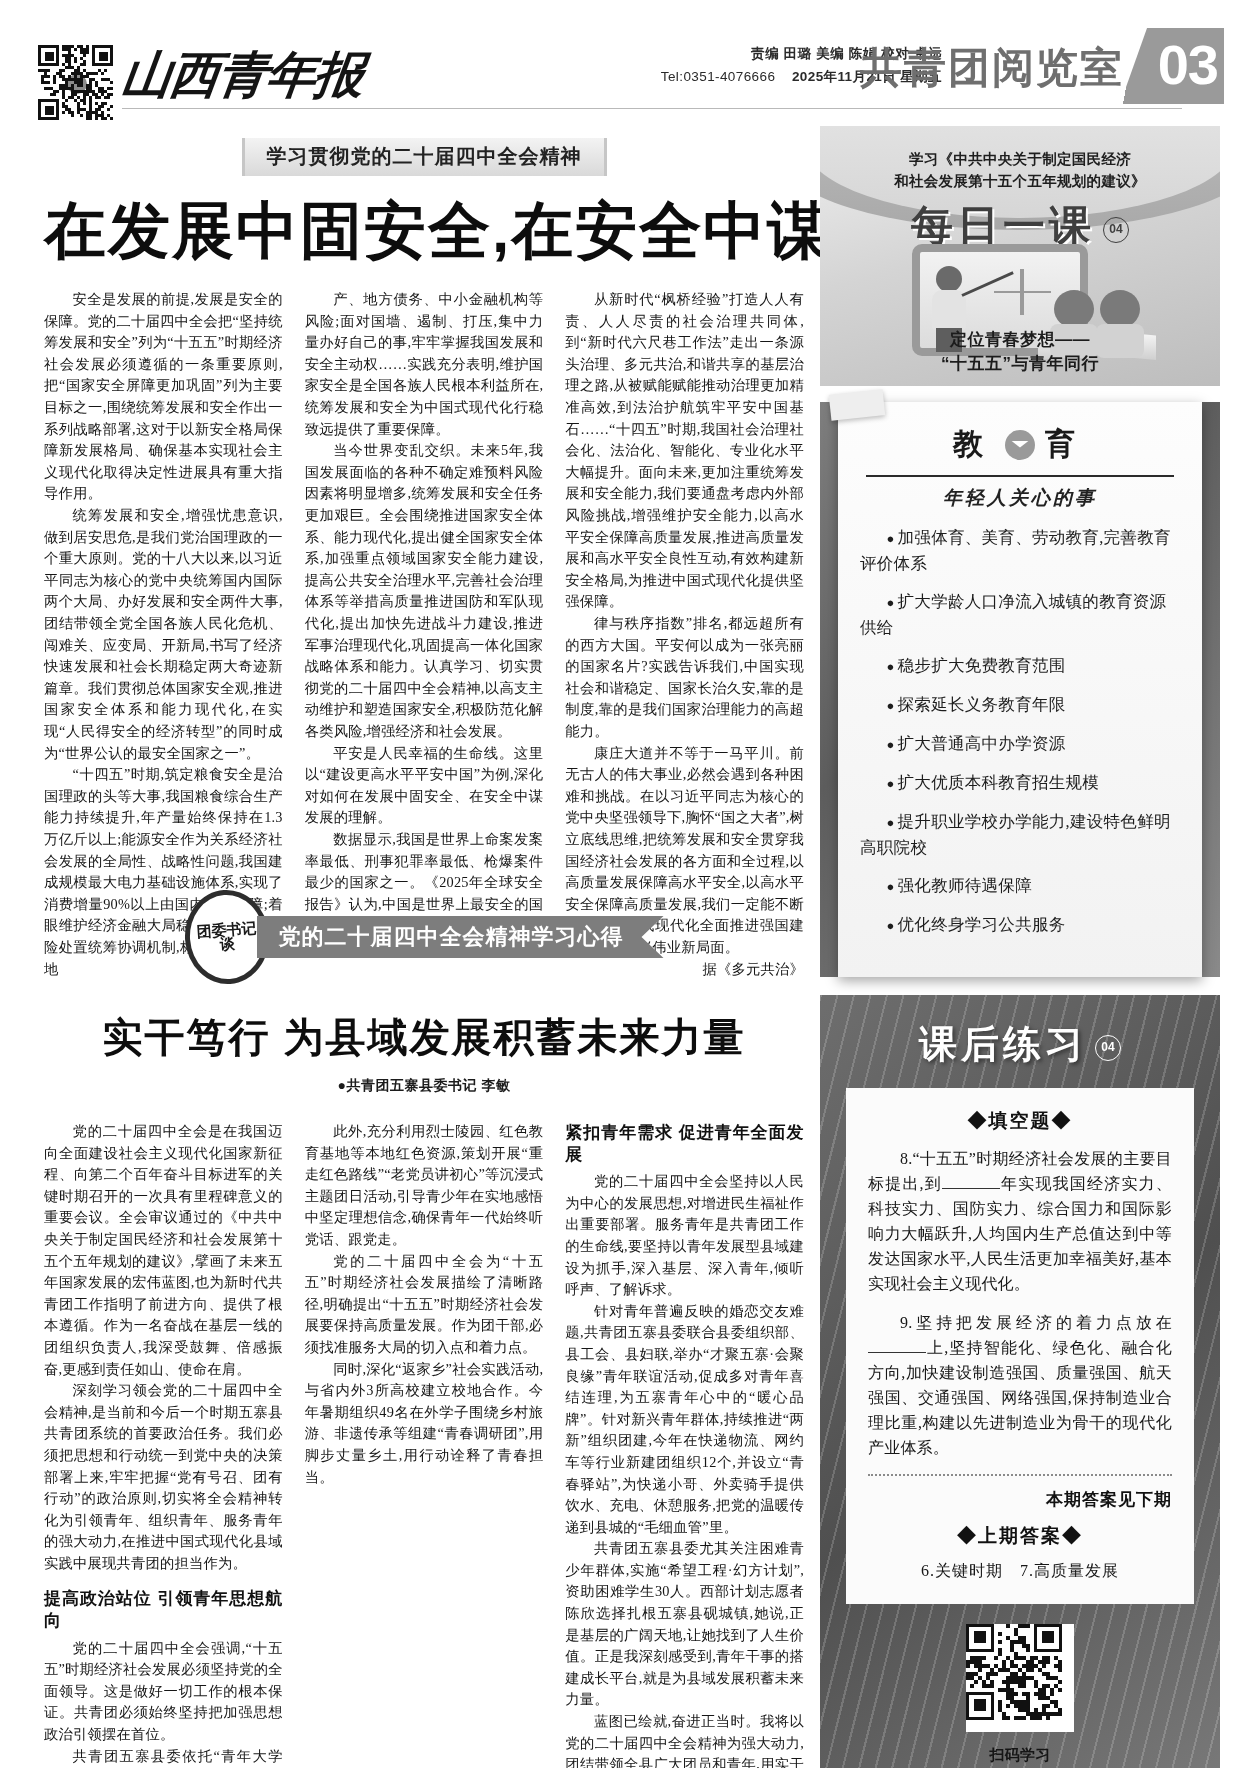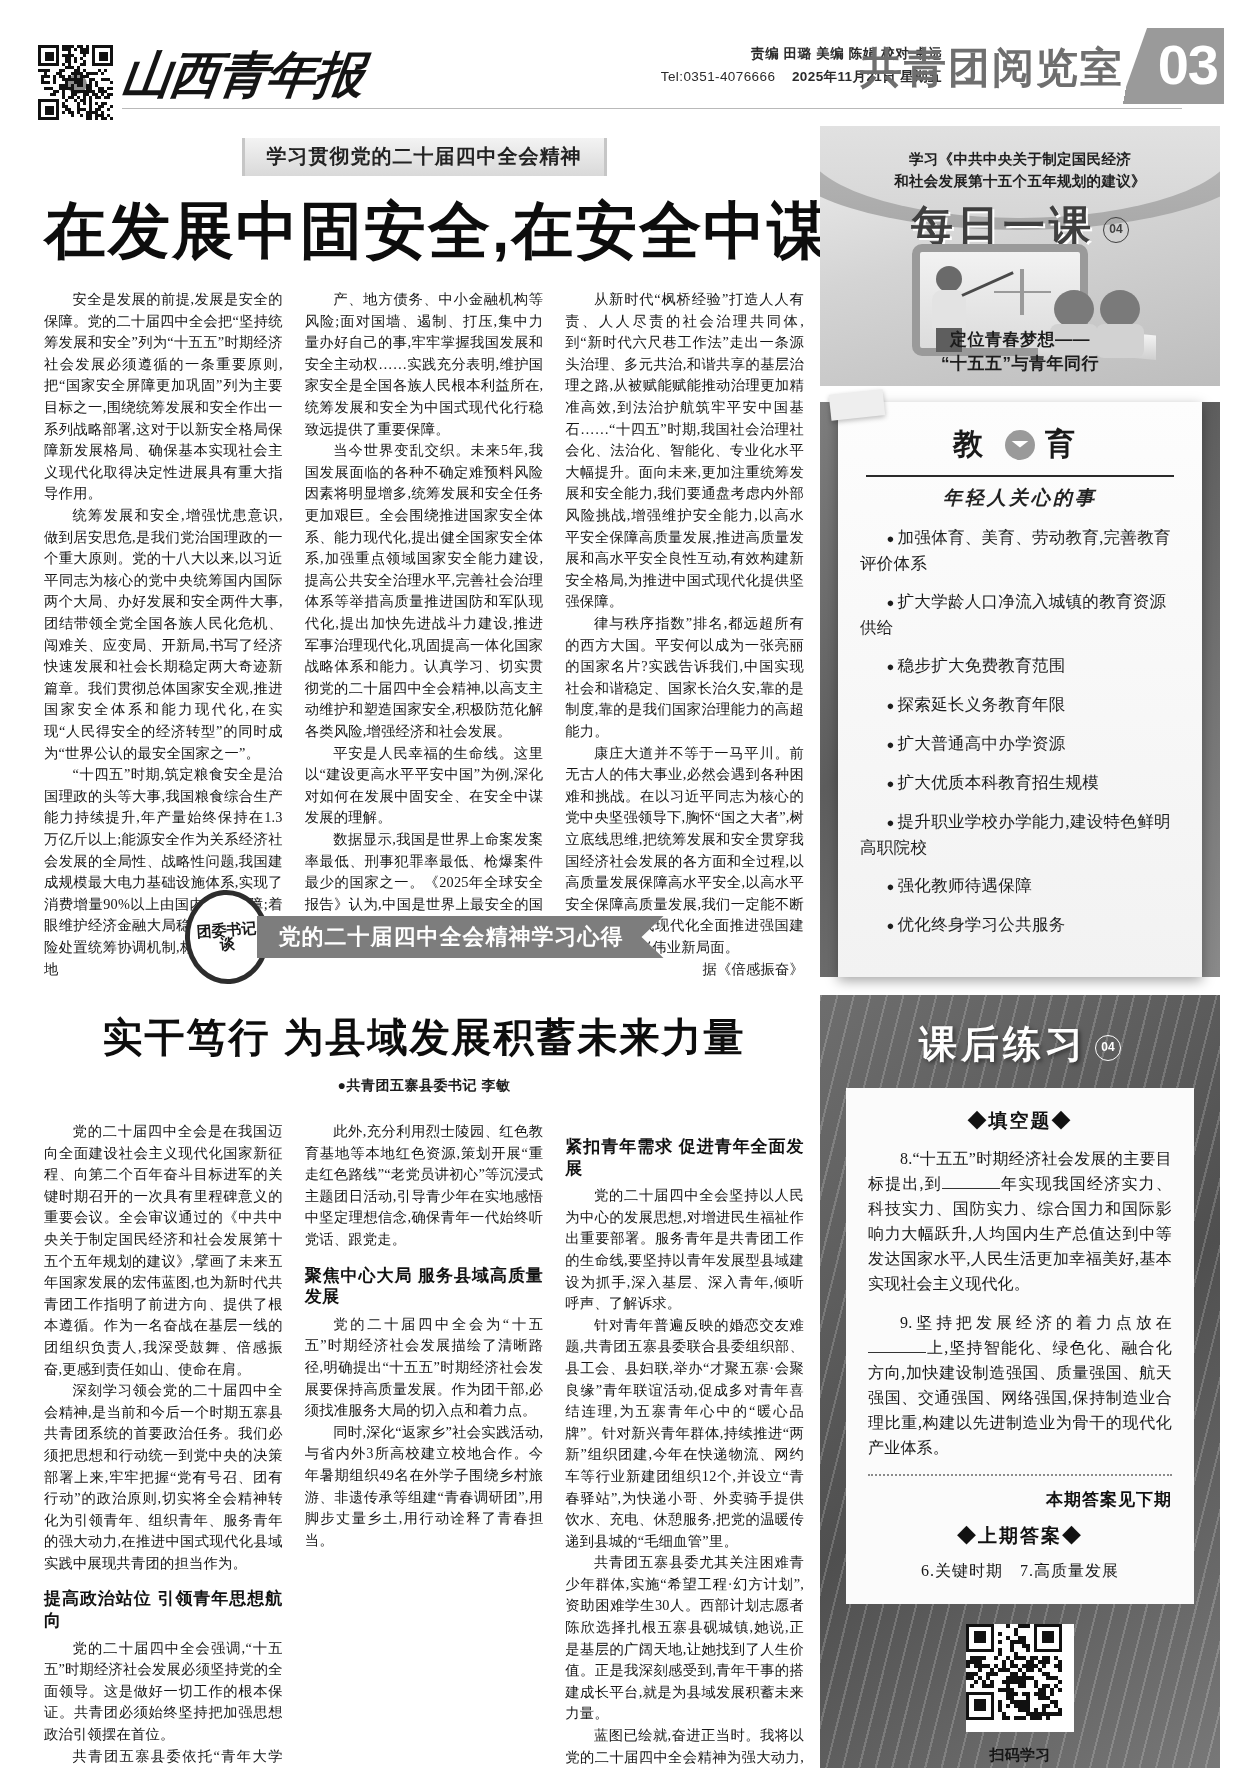--- a/index.html
+++ b/index.html
@@ -428,21 +428,21 @@
           <p>当今世界变乱交织。未来5年,我国发展面临的各种不确定难预料风险因素将明显增多,统筹发展和安全任务更加艰巨。全会围绕推进国家安全体系、能力现代化,提出健全国家安全体系,加强重点领域国家安全能力建设,提高公共安全治理水平,完善社会治理体系等举措高质量推进国防和军队现代化,提出加快先进战斗力建设,推进军事治理现代化,巩固提高一体化国家战略体系和能力。认真学习、切实贯彻党的二十届四中全会精神,以高支主动维护和塑造国家安全,积极防范化解各类风险,增强经济和社会发展。</p>
           <p>平安是人民幸福的生命线。这里以“建设更高水平平安中国”为例,深化对如何在发展中固安全、在安全中谋发展的理解。</p>
           <p>数据显示,我国是世界上命案发案率最低、刑事犯罪率最低、枪爆案件最少的国家之一。《2025年全球安全报告》认为,中国是世界上最安全的国家之一,无论是中国民众的安全感还是中国的“法</p>
         </div>
       </div>
       <div class="col">
         <div class="bodytext">
           <p>从新时代“枫桥经验”打造人人有责、人人尽责的社会治理共同体,到“新时代六尺巷工作法”走出一条源头治理、多元共治,和谐共享的基层治理之路,从被赋能赋能推动治理更加精准高效,到法治护航筑牢平安中国基石……“十四五”时期,我国社会治理社会化、法治化、智能化、专业化水平大幅提升。面向未来,更加注重统筹发展和安全能力,我们要通盘考虑内外部风险挑战,增强维护安全能力,以高水平安全保障高质量发展,推进高质量发展和高水平安全良性互动,有效构建新安全格局,为推进中国式现代化提供坚强保障。</p>
           <p>律与秩序指数”排名,都远超所有的西方大国。平安何以成为一张亮丽的国家名片?实践告诉我们,中国实现社会和谐稳定、国家长治久安,靠的是制度,靠的是我们国家治理能力的高超能力。</p>
           <p>康庄大道并不等于一马平川。前无古人的伟大事业,必然会遇到各种困难和挑战。在以习近平同志为核心的党中央坚强领导下,胸怀“国之大者”,树立底线思维,把统筹发展和安全贯穿我国经济社会发展的各方面和全过程,以高质量发展保障高水平安全,以高水平安全保障高质量发展,我们一定能不断开创以中国式现代化全面推进强国建设、民族复兴伟业新局面。</p>
-          <p class="src">据《倍感振奋》</p>
+          <p class="src">据《多元共治》</p>
         </div>
       </div>
     </div>
   </div>
 
   <div class="art2">
     <div class="seal-row">
       <div class="seal">团委书记谈</div>
       <div class="ribbon">党的二十届四中全会精神学习心得</div>
     </div>
@@ -456,28 +456,27 @@
           <p>党的二十届四中全会是在我国迈向全面建设社会主义现代化国家新征程、向第二个百年奋斗目标进军的关键时期召开的一次具有里程碑意义的重要会议。全会审议通过的《中共中央关于制定国民经济和社会发展第十五个五年规划的建议》,擘画了未来五年国家发展的宏伟蓝图,也为新时代共青团工作指明了前进方向、提供了根本遵循。作为一名奋战在基层一线的团组织负责人,我深受鼓舞、倍感振奋,更感到责任如山、使命在肩。</p>
           <p>深刻学习领会党的二十届四中全会精神,是当前和今后一个时期五寨县共青团系统的首要政治任务。我们必须把思想和行动统一到党中央的决策部署上来,牢牢把握“党有号召、团有行动”的政治原则,切实将全会精神转化为引领青年、组织青年、服务青年的强大动力,在推进中国式现代化县域实践中展现共青团的担当作为。</p>
           <div class="subhead">提高政治站位 引领青年思想航向</div>
           <p>党的二十届四中全会强调,“十五五”时期经济社会发展必须坚持党的全面领导。这是做好一切工作的根本保证。共青团必须始终坚持把加强思想政治引领摆在首位。</p>
           <p>共青团五寨县委依托“青年大学习”“红翻功学习”等线上平台,组建了6658名团员和青年、少先队员常态化开展了线上、线下,组建了由青年教师、青年典型、返</p>
         </div>
       </div>
       <div class="col">
         <div class="bodytext">
           <p>此外,充分利用烈士陵园、红色教育基地等本地红色资源,策划开展“重走红色路线”“老党员讲初心”等沉浸式主题团日活动,引导青少年在实地感悟中坚定理想信念,确保青年一代始终听党话、跟党走。</p>
-          <div class="subhead">聚焦中心大局 服务县域高质量发展</div>
           <p>党的二十届四中全会为“十五五”时期经济社会发展描绘了清晰路径,明确提出“十五五”时期经济社会发展要保持高质量发展。作为团干部,必须找准服务大局的切入点和着力点。</p>
           <p>同时,深化“返家乡”社会实践活动,与省内外3所高校建立校地合作。今年暑期组织49名在外学子围绕乡村旅游、非遗传承等组建“青春调研团”,用脚步丈量乡土,用行动诠释了青春担当。</p>
         </div>
       </div>
       <div class="col">
         <div class="bodytext">
-          <div class="subhead" style="margin-top:15px">紧扣青年需求 促进青年全面发展</div>
+          <div class="subhead" style="margin-top:1px">紧扣青年需求 促进青年全面发展</div>
           <p>党的二十届四中全会坚持以人民为中心的发展思想,对增进民生福祉作出重要部署。服务青年是共青团工作的生命线,要坚持以青年发展型县域建设为抓手,深入基层、深入青年,倾听呼声、了解诉求。</p>
           <p>针对青年普遍反映的婚恋交友难题,共青团五寨县委联合县委组织部、县工会、县妇联,举办“才聚五寨·会聚良缘”青年联谊活动,促成多对青年喜结连理,为五寨青年心中的“暖心品牌”。针对新兴青年群体,持续推进“两新”组织团建,今年在快递物流、网约车等行业新建团组织12个,并设立“青春驿站”,为快递小哥、外卖骑手提供饮水、充电、休憩服务,把党的温暖传递到县城的“毛细血管”里。</p>
           <p>共青团五寨县委尤其关注困难青少年群体,实施“希望工程·幻方计划”,资助困难学生30人。西部计划志愿者陈欣选择扎根五寨县砚城镇,她说,正是基层的广阔天地,让她找到了人生价值。正是我深刻感受到,青年干事的搭建成长平台,就是为县域发展积蓄未来力量。</p>
           <p>蓝图已绘就,奋进正当时。我将以党的二十届四中全会精神为强大动力,团结带领全县广大团员和青年,用实干实绩交出无愧于时代、无愧于人民的青春答卷。</p>
         </div>
       </div>
     </div>
   </div>
 
   <div class="sidebar">

